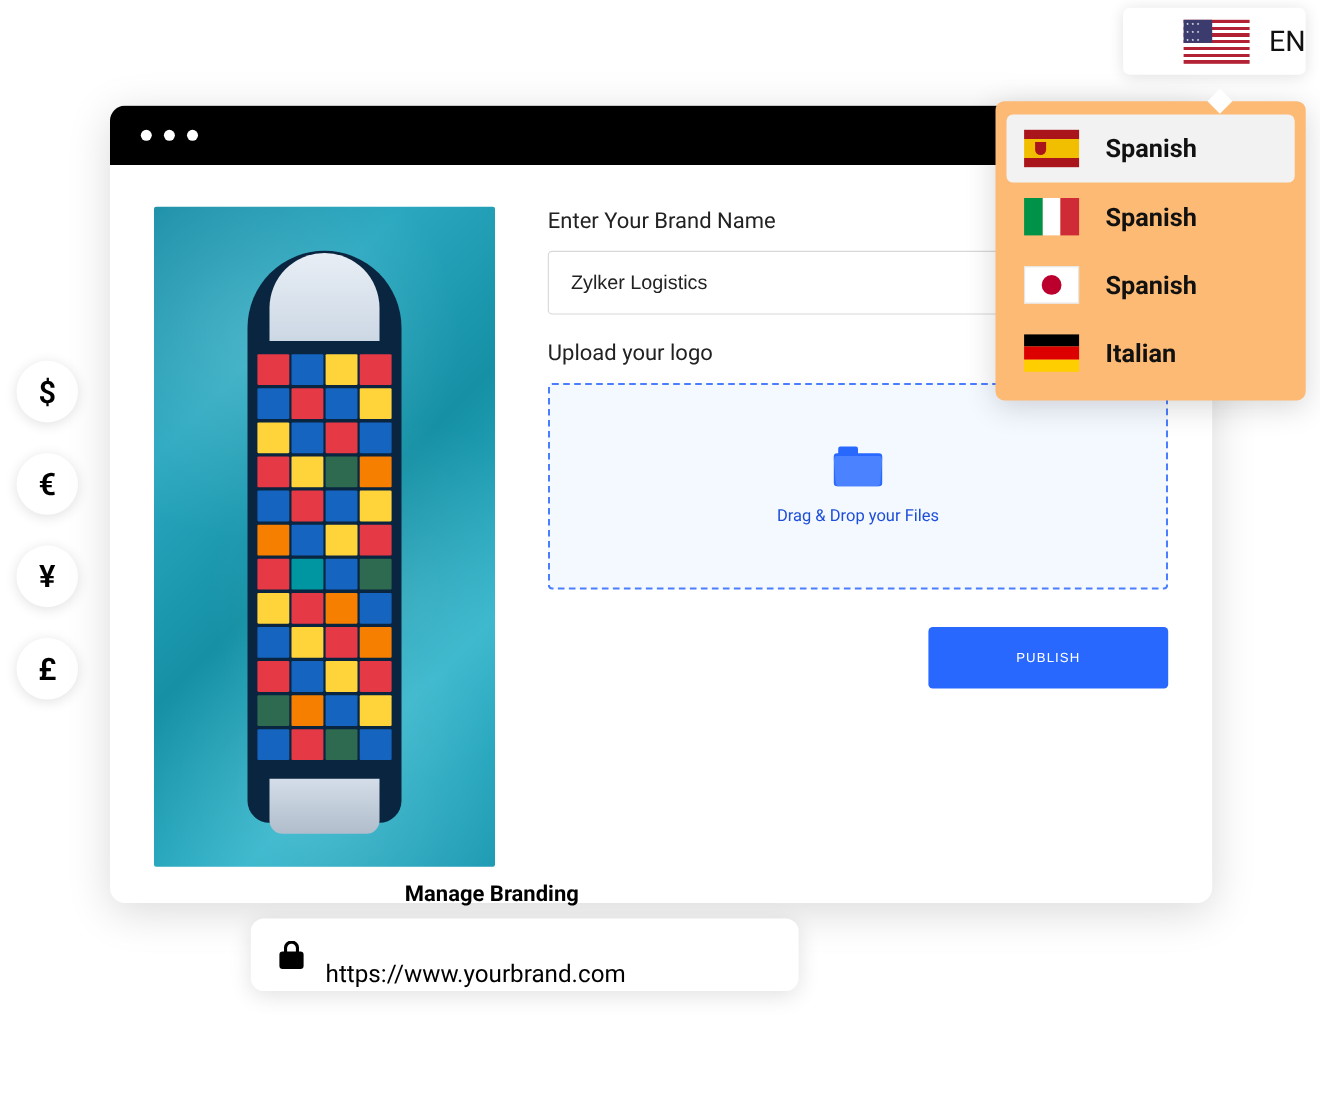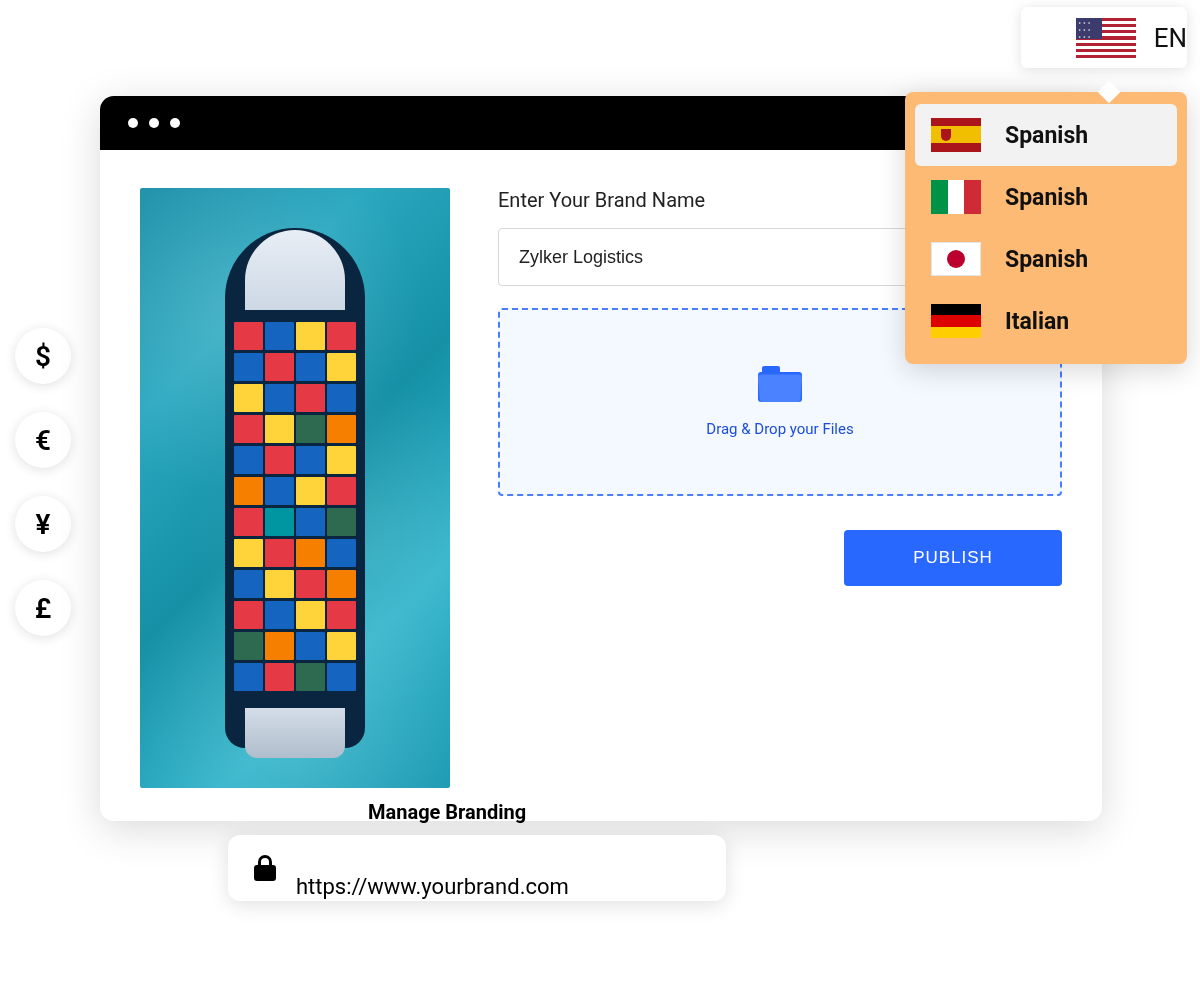--- a/index.html
+++ b/index.html
@@ -34,21 +34,21 @@
     
     .form-col { flex: 1; display: flex; flex-direction: column; }
     .form-label { font-size: 20px; color: #222; margin-bottom: 16px; font-weight: 400; }
     .brand-input { width: 100%; height: 58px; border: 1px solid #d8d8d8; border-radius: 4px; padding: 0 20px; font-size: 18px; color: #222; outline: none; margin-bottom: 22px; }
     .dropzone { width: 100%; height: 188px; border: 2px dashed #4a7eff; border-radius: 4px; background: #f4f8ff; display: flex; flex-direction: column; align-items: center; justify-content: center; gap: 18px; margin-bottom: 34px; }
     .folder-icon { width: 44px; height: 36px; position: relative; }
     .folder-tab { position: absolute; top: 0; left: 4px; width: 18px; height: 8px; background: #2968ff; border-radius: 2px 2px 0 0; }
     .folder-body { position: absolute; top: 6px; left: 0; width: 44px; height: 30px; background: #2968ff; border-radius: 3px; }
     .folder-front { position: absolute; top: 10px; left: 2px; width: 40px; height: 26px; background: #4a82ff; border-radius: 3px; transform: perspective(80px) rotateX(-18deg); transform-origin: bottom; }
     .dropzone-text { font-size: 15px; color: #1d4ed8; }
-    .publish-btn { align-self: flex-end; width: 218px; height: 56px; background: #2968ff; color: #fff; border: none; border-radius: 4px; font-size: 17px; font-weight: 500; letter-spacing: 1px; cursor: pointer; }
+    .publish-btn { align-self: flex-end; width: 218px; height: 56px; background: #2968ff; color: #fff; border: none; border-radius: 4px; font-size: 12px; font-weight: 500; letter-spacing: 1px; cursor: pointer; }
     
     
     .branding-label { position: absolute; left: 358px; top: 800px; font-size: 20px; font-weight: 700; color: #000; margin-left: 10px; }
     .url-pill { position: absolute; left: 228px; top: 835px; width: 498px; height: 66px; background: #fff; border-radius: 12px; box-shadow: 0 4px 20px rgba(0,0,0,0.12); display: flex; align-items: center; padding: 0 26px; gap: 20px; }
     .lock-icon { width: 22px; height: 26px; position: relative; }
     .lock-body { position: absolute; bottom: 0; width: 22px; height: 16px; background: #000; border-radius: 3px; }
     .lock-shackle { position: absolute; top: 0; left: 4px; width: 14px; height: 14px; border: 3px solid #000; border-bottom: none; border-radius: 7px 7px 0 0; }
     .url-text { font-size: 22px; color: #000; margin-top: 36px; }
     
     
@@ -180,20 +180,21 @@
             <div class="crate c-red"></div>
             <div class="crate c-green"></div>
             <div class="crate c-blue"></div>
           </div>
       </div>
       <div class="ship-stern"></div>
     </div>
     <div class="form-col">
       <div class="form-label">Enter Your Brand Name</div>
       <input class="brand-input" value="Zylker Logistics" style="">
+      <div class="form-label">Upload your logo</div>
       <div class="dropzone">
         <div class="folder-icon">
           <div class="folder-tab"></div>
           <div class="folder-body"></div>
           <div class="folder-front"></div>
         </div>
         <div class="dropzone-text">Drag &amp; Drop your Files</div>
       </div>
       <button class="publish-btn">PUBLISH</button>
     </div>

